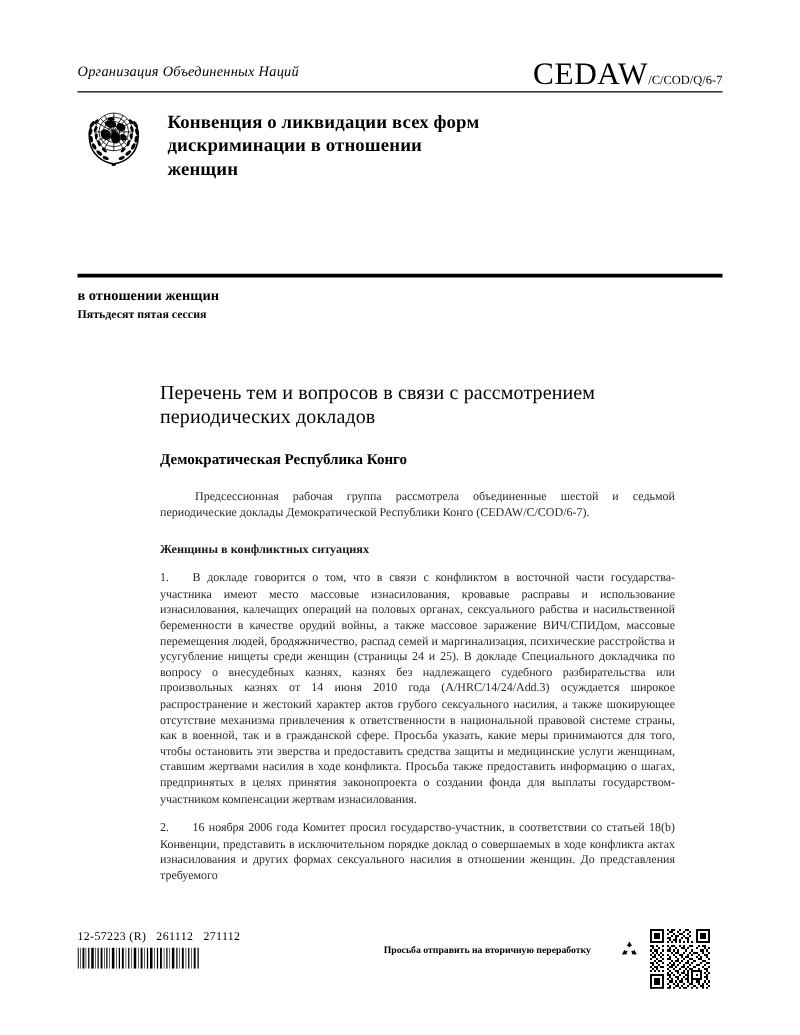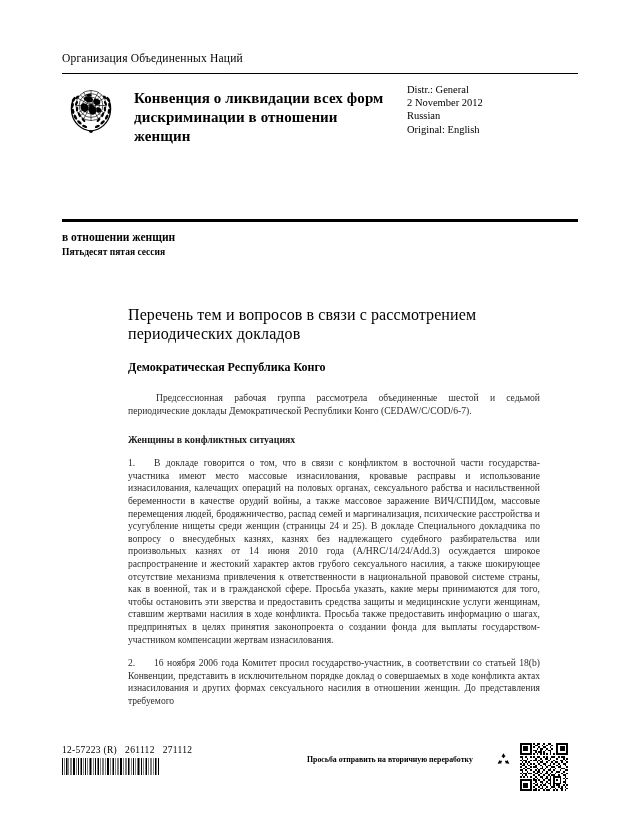--- a/index.html
+++ b/index.html
@@ -35,20 +35,21 @@
     position: relative;
     height: 20px;
   }
   .org-name {
     position: absolute;
     left: 0;
     top: 0;
     font-size: 11.5px;
     letter-spacing: 0.2px;
     white-space: nowrap;
+    font-style: italic;
   }
   .symbol-wrap {
     position: absolute;
     right: 0;
     top: -6px;
     display: flex;
     align-items: baseline;
     white-space: nowrap;
   }
   .symbol-main {
@@ -229,20 +230,24 @@
   }
 </style>
 </head>
 <body>
 
 <div class="page">
 
   <div class="masthead">
     <div class="mast-top">
       <div class="org-name">Организация Объединенных Наций</div>
+      <div class="symbol-wrap">
+        <span class="symbol-main">CEDAW</span>
+        <span class="symbol-sub">/C/COD/Q/6-7</span>
+      </div>
     </div>
   </div>
 
   <div class="rule-thin"></div>
 
   <div class="mast-body">
 
     <svg class="un-emblem" viewBox="0 0 100 100">
       <g fill="none" stroke="#000" stroke-width="1.1">
 
@@ -300,26 +305,20 @@
         <ellipse cx="74" cy="50" rx="4.2" ry="2.1" transform="rotate(88 74 50)"></ellipse>
         <ellipse cx="70" cy="60" rx="4.2" ry="2.1" transform="rotate(112 70 60)"></ellipse>
         <ellipse cx="63" cy="69" rx="4.2" ry="2.1" transform="rotate(134 63 69)"></ellipse>
 
         <ellipse cx="50" cy="89" rx="3.2" ry="2.2"></ellipse>
       </g>
     </svg>
 
     <div class="conv-title">Конвенция о ликвидации всех форм дискриминации в отношении женщин</div>
 
-    <div class="distr-block">
-      <div>Distr.: General</div>
-      <div>2 November 2012</div>
-      <div>Russian</div>
-      <div>Original: English</div>
-    </div>
   </div>
 
   <div class="rule-thick"></div>
 
   <div class="committee">
     <div class="c-line">в отношении женщин</div>
     <div class="c-session">Пятьдесят пятая сессия</div>
   </div>
 
   <div class="body-col">

